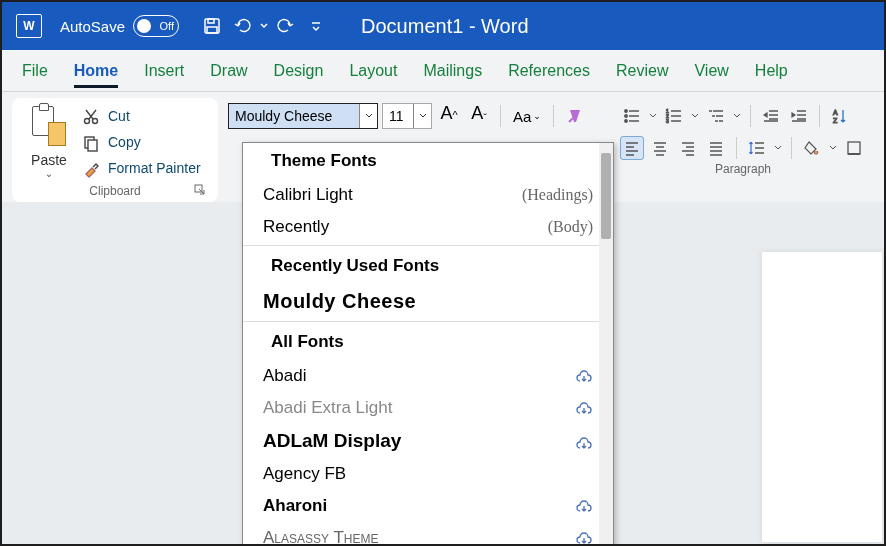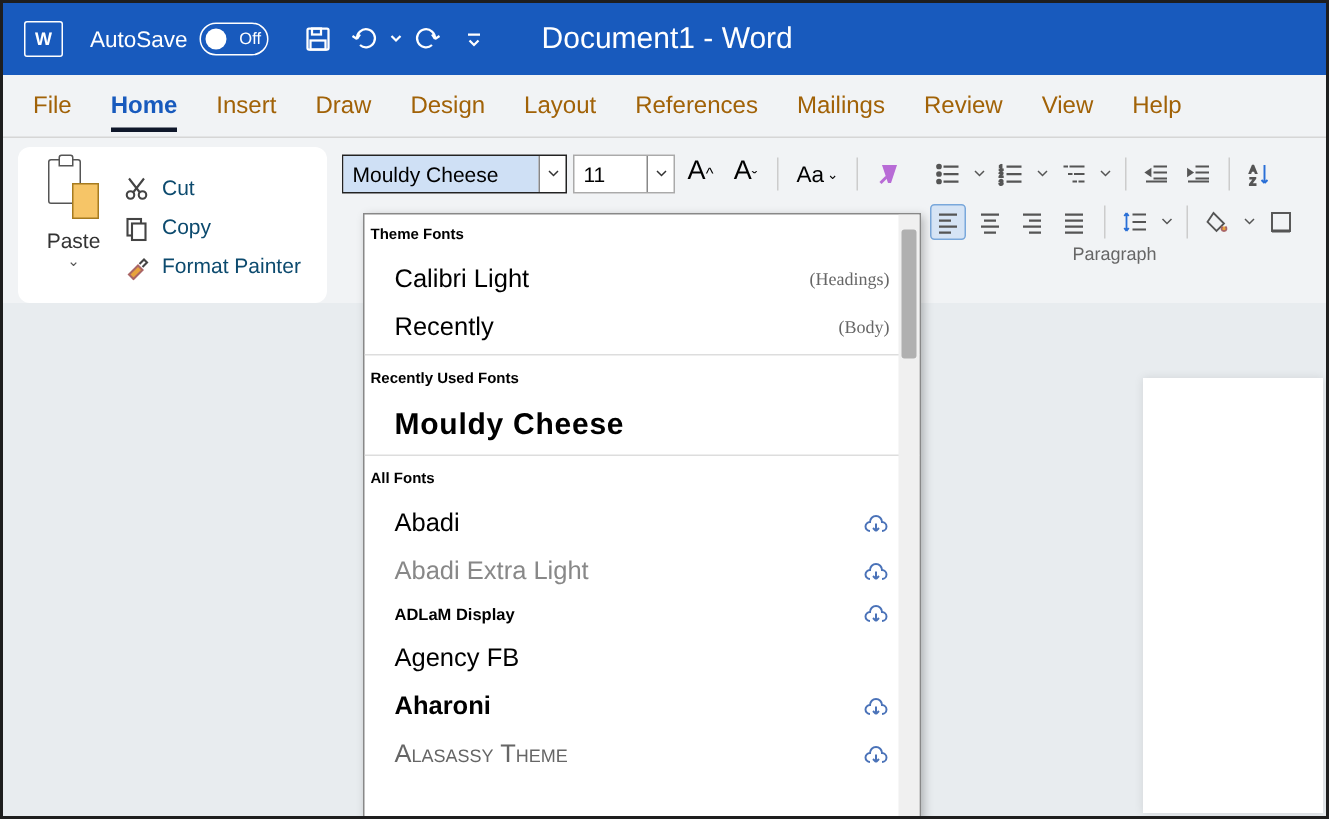--- a/index.html
+++ b/index.html
@@ -12,21 +12,21 @@
 .titlebar .autosave-toggle { width: 46px; height: 22px; border: 1.5px solid #fff; border-radius: 11px; display: flex; align-items: center; justify-content: flex-end; padding: 0 4px; position: relative; margin-right: 18px; }
 .titlebar .autosave-toggle .knob { width: 14px; height: 14px; background: #fff; border-radius: 50%; position: absolute; left: 3px; }
 .titlebar .autosave-toggle .txt { font-size: 11px; }
 .titlebar .tbtn { width: 30px; height: 30px; display: flex; align-items: center; justify-content: center; cursor: pointer; }
 .titlebar svg { stroke: #fff; fill: none; stroke-width: 1.5; }
 .titlebar .mini-drop { width: 14px; }
 .titlebar .doc-title { margin-left: 30px; font-size: 20px; }
 
 
 .tabs { height: 42px; display: flex; align-items: center; padding: 0 20px; gap: 26px; border-bottom: 1px solid #d6d6d6; background: #f1f3f5; }
-.tabs .tab { font-size: 16px; color: #a16207; padding: 8px 0; cursor: pointer; }
+.tabs .tab { font-size: 16px; color: #15803d; padding: 8px 0; cursor: pointer; }
 .tabs .tab.active { color: #185abd; font-weight: 600; border-bottom: 3px solid #0f172a; padding-bottom: 5px; }
 
 
 .ribbon { display: flex; align-items: stretch; padding: 6px 10px 0 10px; background: #f1f3f5; height: 110px; }
 .group { background: #fff; border-radius: 8px; padding: 6px 10px 2px 10px; display: flex; flex-direction: column; }
 .group.clipboard { width: 206px; }
 .group-body { display: flex; flex: 1; }
 .group-label { text-align: center; font-size: 12px; color: #666; padding: 2px 0; position: relative; }
 .group-label .launcher { position: absolute; right: 2px; top: 2px; }
 
@@ -41,21 +41,21 @@
 .clip-actions { display: flex; flex-direction: column; justify-content: center; gap: 8px; margin-left: 6px; }
 .clip-actions .act { display: flex; gap: 8px; font-size: 14px; color: #0c4a6e; cursor: pointer; }
 .clip-actions svg { stroke: #444; fill: none; stroke-width: 1.4; }
 
 .divider { width: 10px; }
 
 
 .font-row { display: flex; align-items: center; gap: 4px; height: 36px; }
 .font-combo { display: flex; align-items: center; border: 1.5px solid #222; height: 26px; background: #fff; }
 .font-combo.name { width: 150px; }
-.font-combo.size { width: 68px; border-color: #aaa; }
+.font-combo.size { width: 50px; border-color: #aaa; }
 .font-combo .val { flex: 1; padding: 0 6px; font-size: 14px; background: #cfe0f5; height: 100%; display: flex; align-items: center; }
 .font-combo.size .val { background: transparent; }
 .font-combo .dd { width: 18px; border-left: 1px solid #888; display: flex; align-items: center; justify-content: center; height: 100%; }
 .szbtn { width: 22px; height: 26px; display: flex; align-items: baseline; justify-content: center; cursor: pointer; font-family: "Times New Roman", serif; margin: 0 2px; }
 .szbtn .big { font-size: 18px; } .szbtn .sm { font-size: 11px; }
 .casebtn { font-size: 15px; padding: 0 4px; cursor: pointer; display: flex; align-items: center; gap: 2px; text-align: center; }
 .clearfmt { width: 26px; height: 26px; display: flex; align-items: center; justify-content: center; }
 .vsep { width: 1px; height: 22px; background: #ccc; margin: 0 4px; }
 
 
@@ -63,29 +63,29 @@
 .para-rows { display: flex; flex-direction: column; gap: 8px; }
 .prow { display: flex; align-items: center; gap: 4px; }
 .pbtn { width: 24px; height: 24px; display: flex; align-items: center; justify-content: center; border-radius: 3px; cursor: pointer; }
 .pbtn svg { stroke: #555; fill: #555; stroke-width: 1.2; }
 .pdrop-sm { width: 10px; display: flex; align-items: center; justify-content: center; }
 
 
 .font-dropdown { position: absolute; left: 240px; top: 140px; width: 372px; height: 404px; background: #fff; border: 1px solid #888; box-shadow: 2px 2px 6px rgba(0,0,0,0.25); z-index: 50; overflow: hidden; }
 .font-dropdown .scroll-track { position: absolute; right: 0; top: 0; width: 14px; height: 100%; background: #f0f0f0; }
 .font-dropdown .scroll-thumb { position: absolute; right: 2px; top: 10px; width: 10px; height: 86px; background: #b0b0b0; border-radius: 2px; }
-.fd-section { padding: 8px 4px; font-weight: bold; font-size: 10px; }
+.fd-section { padding: 8px 28px; font-weight: bold; font-size: 17px; }
 .fd-item { padding: 6px 20px; font-size: 17px; display: flex; align-items: center; justify-content: space-between; cursor: pointer; }
-.fd-item .hint { font-size: 12px; color: #666; font-family: "Segoe UI"; font-weight: normal; }
+.fd-item .hint { font-size: 16px; color: #666; font-family: "Segoe UI"; font-weight: normal; }
 .fd-item.calibri-light { font-family: Calibri, sans-serif; font-weight: 300; }
 .fd-item.calibri { font-family: Calibri, sans-serif; }
 .fd-item.mouldy { font-family: Impact, fantasy; font-weight: bold; font-size: 20px; letter-spacing: 0.5px; }
 .fd-item.abadi { font-family: "Trebuchet MS", sans-serif; }
 .fd-item.abadi-light { font-family: "Trebuchet MS", sans-serif; font-weight: 300; color: #888; }
-.fd-item.adlam { font-weight: bold; font-size: 11px; }
+.fd-item.adlam { font-weight: bold; font-size: 19px; }
 .fd-item.agency { font-family: "Arial Narrow", sans-serif; }
 .fd-item.aharoni { font-weight: bold; }
 .fd-item.alasassy { font-variant: small-caps; font-family: "Times New Roman", serif; color: #666; }
 .fd-sep { height: 1px; background: #ddd; margin: 2px 0; }
 .cloud-icon { width: 18px; height: 14px; }
 .cloud-icon svg { stroke: #4a72b8; }
 
 
 .doc-area { position: absolute; left: 0; top: 200px; right: 0; bottom: 0; background: #e8ecef; }
 .doc-page { position: absolute; right: 2px; top: 50px; width: 120px; height: 290px; background: #fff; box-shadow: 0 0 6px rgba(0,0,0,0.1); }
@@ -132,22 +132,22 @@
   <span class="doc-title">Document1  -  Word</span>
 </div>
 
 <div class="tabs">
   <div class="tab">File</div>
   <div class="tab active">Home</div>
   <div class="tab">Insert</div>
   <div class="tab">Draw</div>
   <div class="tab">Design</div>
   <div class="tab">Layout</div>
+  <div class="tab">Mailings</div>
   <div class="tab">References</div>
-  <div class="tab">Mailings</div>
   <div class="tab">Review</div>
   <div class="tab">View</div>
   <div class="tab">Help</div>
 </div>
 
 <div class="ribbon">
 
   <div class="group clipboard">
     <div class="group-body">
       <div class="paste-col">
@@ -175,20 +175,29 @@
           <span>Copy</span>
         </div>
         <div class="act">
           <svg width="18" height="18" viewBox="0 0 18 18">
               <path d="M4 14l6-6 3 3-6 6z" fill="#e8a33d" stroke="#a66"></path>
               <path d="M11 7l3-3 2 2-3 3"></path>
             </svg>
           <span>Format Painter</span>
         </div>
       </div>
+    </div>
+    <div class="group-label">
+      <span>Clipboard</span>
+      <span class="launcher">
+        <svg width="12" height="12" viewBox="0 0 12 12" stroke="#666" fill="none">
+            <rect x="1" y="1" width="7" height="7"></rect>
+            <path d="M5 5l5 5M10 6v4h-4"></path>
+          </svg>
+      </span>
     </div>
   </div>
 
   <div class="divider"></div>
 
   <div>
     <div class="font-row">
       <div class="font-combo name">
         <div class="val">Mouldy Cheese</div>
         <div class="dd">

